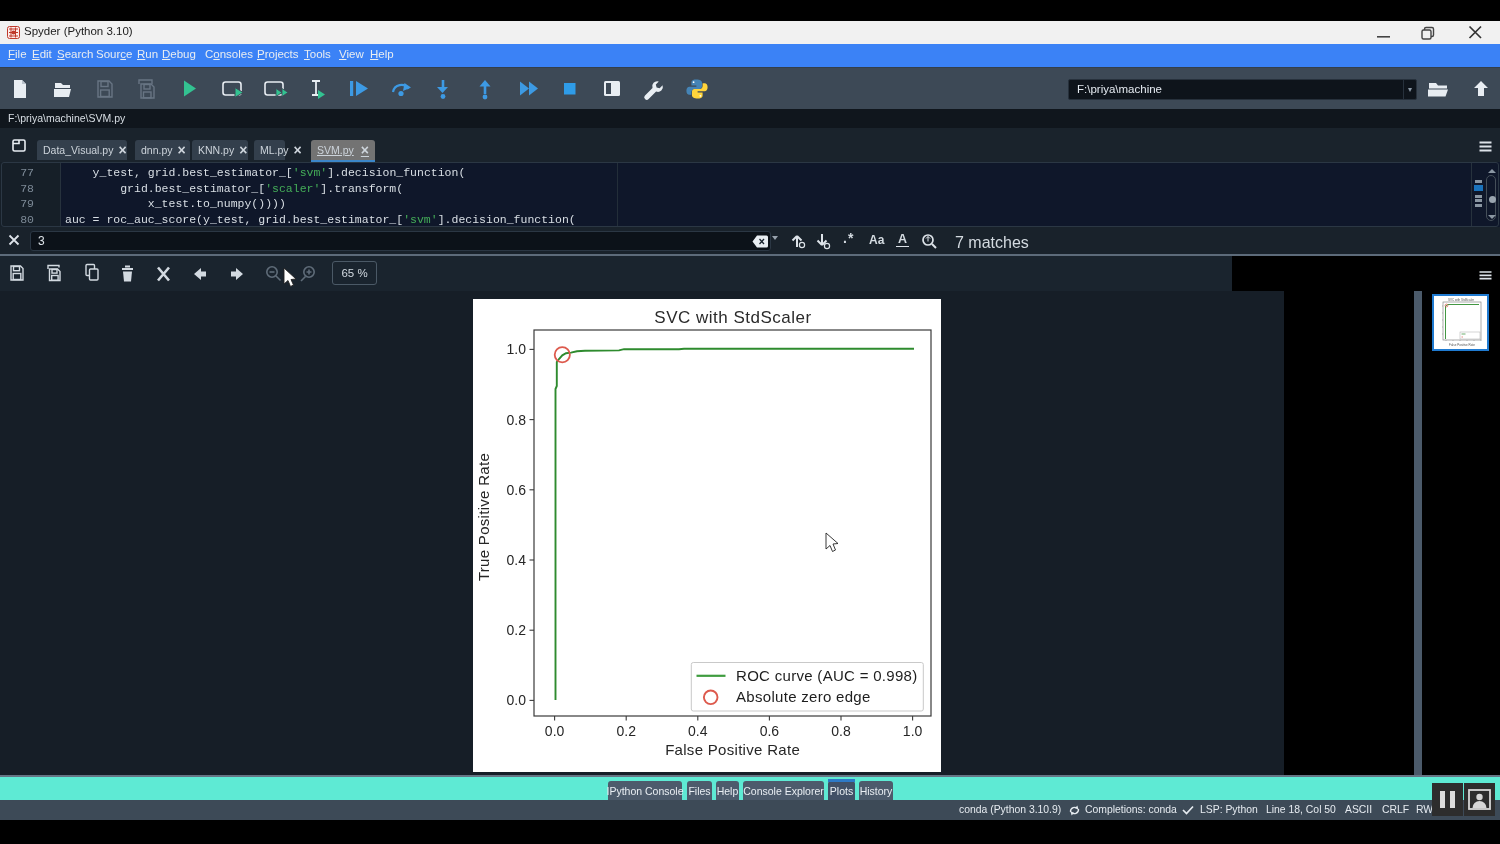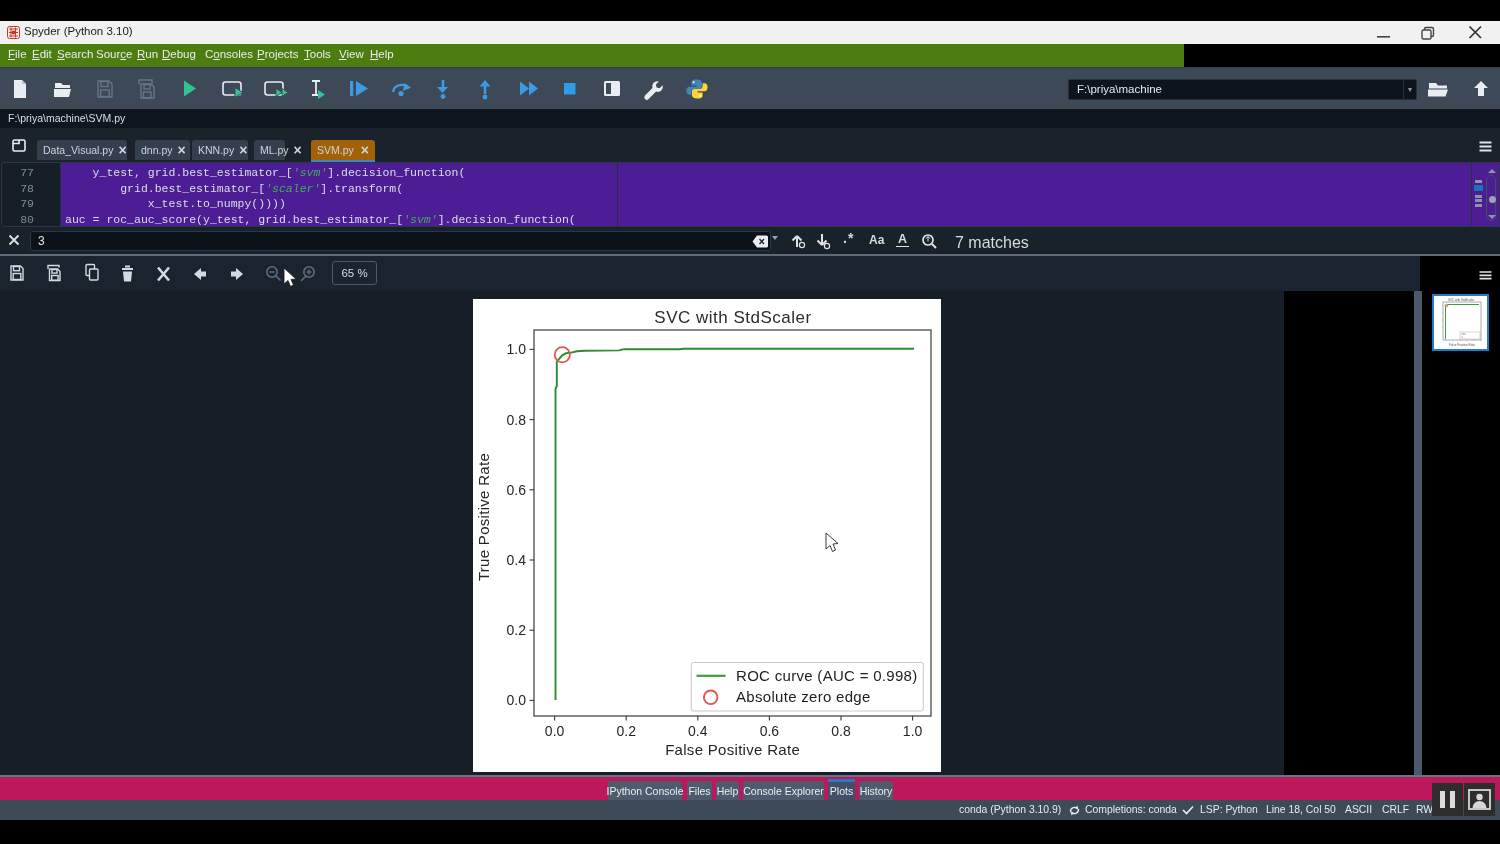--- a/index.html
+++ b/index.html
@@ -4,55 +4,55 @@
 <style>
   * { margin:0; padding:0; box-sizing:border-box; }
   html,body { width:1500px; height:844px; background:#000; overflow:hidden;
     font-family:"Liberation Sans", sans-serif; }
   .abs { position:absolute; }
   
   #titlebar { position:absolute; left:0; top:21px; width:1500px; height:23px;
     background:#f1f1f1; color:#1b1b1b; font-size:11.5px; }
   #titlebar .t { position:absolute; left:24px; top:4px; }
   
-  #menubar { position:absolute; left:0; top:44px; width:1184px; height:23px;
-    background:#4d7c0f; color:#e9edf1; font-size:11.5px; }
+  #menubar { position:absolute; left:0; top:44px; width:1500px; height:23px;
+    background:#3b82f6; color:#e9edf1; font-size:11.5px; }
   #menubar span { position:absolute; top:4px; }
   
   #toolbar { position:absolute; left:0; top:67px; width:1500px; height:42px;
     background:#3d4956; border-top:1px solid #333f4b; }
   
   #pathbar { position:absolute; left:0; top:109px; width:1500px; height:19px;
     background:#10161d; color:#d8dee4; font-size:10.5px; }
   
   #tabbar { position:absolute; left:0; top:128px; width:1500px; height:34px;
     background:#1a232c; }
   .ftab { position:absolute; top:11.5px; height:20.5px; background:#333f4c;
     color:#ccd3da; font-size:10.5px; border-radius:3px 3px 0 0;
     display:flex; align-items:center; justify-content:space-between; padding:0 6px; }
   .ftab .x { margin-left:5px; color:#ced5dc; font-size:14px; font-weight:bold; line-height:10px; }
-  .ftab.active { background:#a16207; }
+  .ftab.active { background:#737373;text-decoration:underline; }
   
   #editor { position:absolute; left:0; top:162px; width:1500px; height:65px;
-    background:#4c1d95; font-family:"Liberation Mono", monospace; font-size:11.5px;padding-left:40px; }
+    background:#0f172a; font-family:"Liberation Mono", monospace; font-size:11.5px;padding-left:40px; }
   #editor .ln { position:absolute; left:0; width:34px; color:#7d8a97; text-align:right; }
   #editor .cl { position:absolute; left:65px; white-space:pre; color:#d9dfe5; }
-  #editor .s { color:#44ad58; font-style:italic; }
+  #editor .s { color:#44ad58; }
   
   #searchbar { position:absolute; left:0; top:227px; width:1500px; height:27.5px;
     background:#19222b; color:#d4dbe1; }
   
-  #plotsbar { position:absolute; left:0; top:256px; width:1420px; height:35px;
+  #plotsbar { position:absolute; left:0; top:256px; width:1232px; height:35px;
     background:#1a242e; }
   
   #canvas { position:absolute; left:0; top:291px; width:1284px; height:484px;
     background:#161e27; }
   
   #bottomband { position:absolute; left:0; top:777px; width:1500px; height:23px;
-    background:#be185d; }
+    background:#5eead4; }
   .btab { position:absolute; top:4px; height:19px; background:#4d5b6c; color:#e9eef3;
     font-size:10.5px; border-radius:3px 3px 0 0; display:flex; align-items:center;
     justify-content:center; white-space:nowrap; }
   #statusbar { position:absolute; left:0; top:800px; width:1500px; height:20px;
     background:#3d4a57; color:#e6ebf0; font-size:10.4px; }
   #statusbar span { position:absolute; top:4px; }
   .sep { position:absolute; left:0; width:1500px; background:#5d6b7a; }
 </style>
 </head>
 <body>

